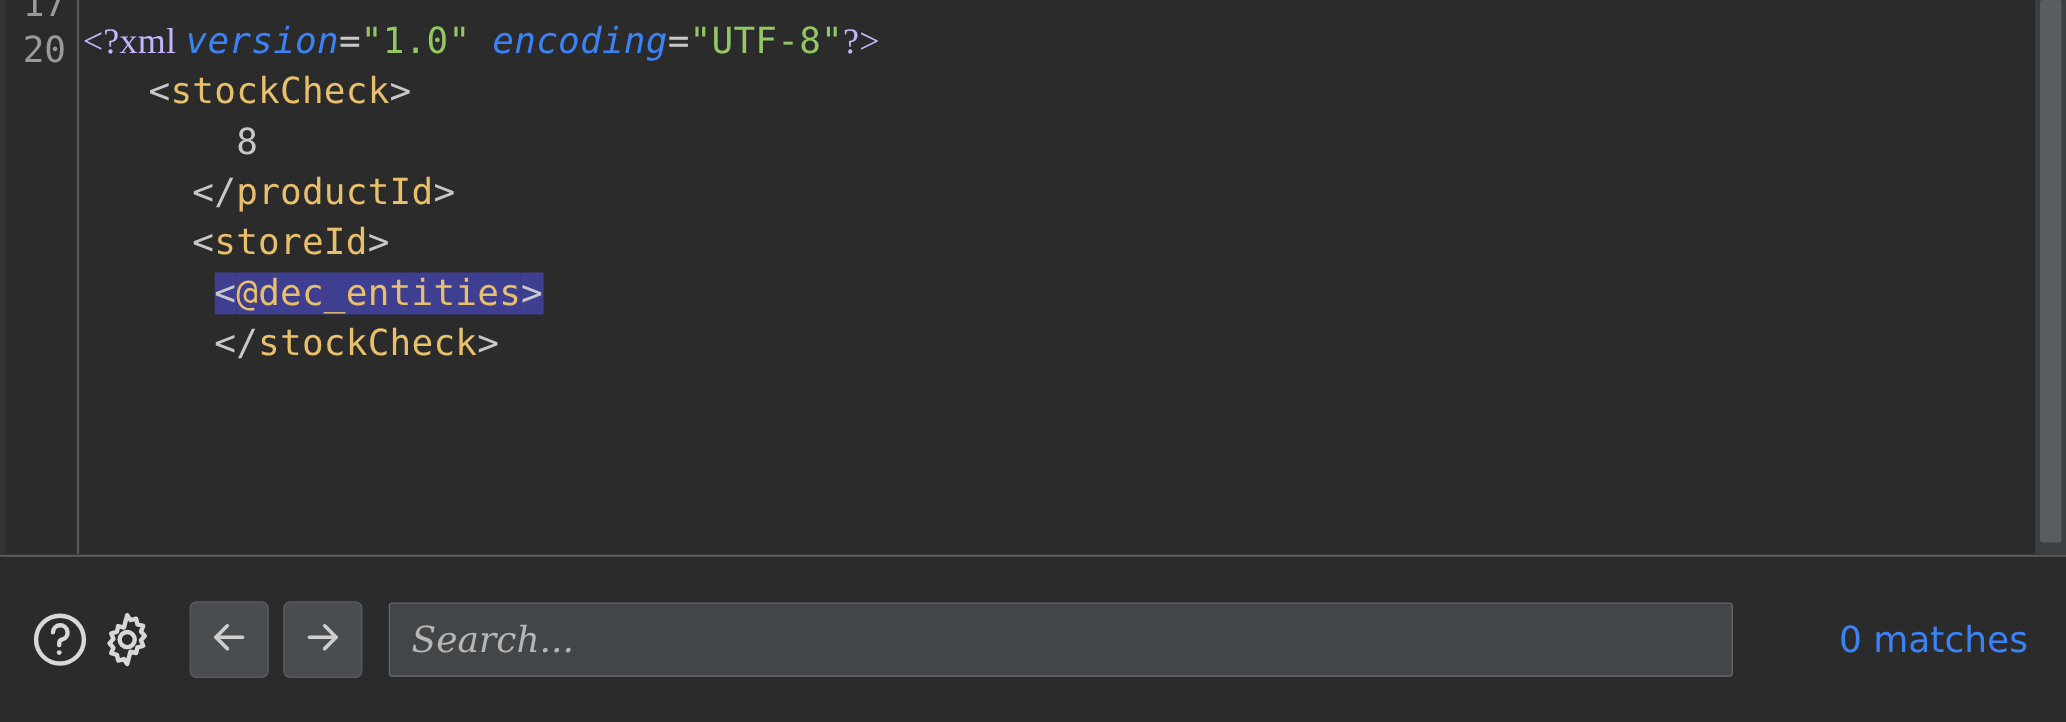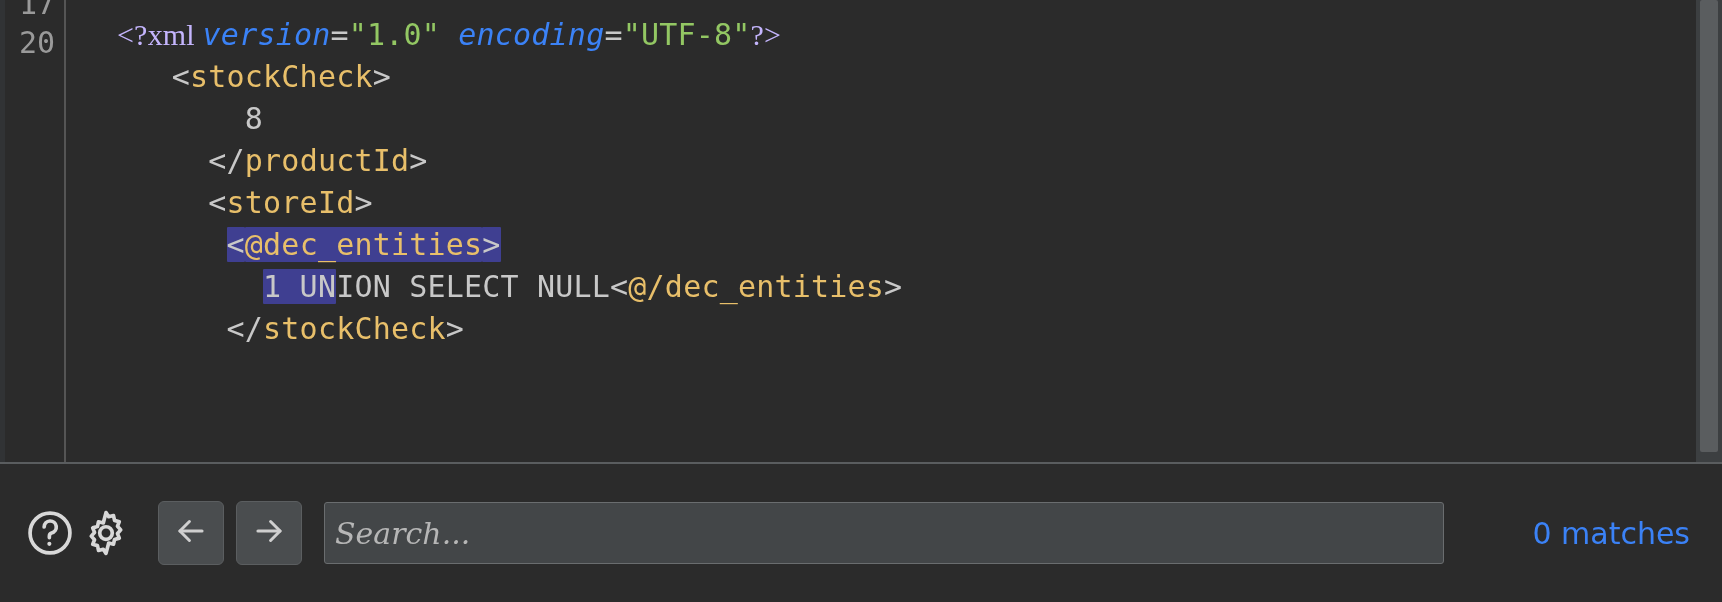--- a/index.html
+++ b/index.html
@@ -24,21 +24,20 @@
   }
 
   
   .editor {
     position: relative;
     flex: 0 0 462px;
     height: 462px;
     background: #2b2b2b;
     overflow: hidden;
     display: flex;
-    gap: 48px;
   }
 
   .gutter {
     width: 66px;
     flex: 0 0 66px;
     background: #2b2b2b;
     border-right: 2px solid #555555;
     box-sizing: border-box;
     padding-top: 0;
     position: relative;
@@ -151,21 +150,21 @@
   .search-wrap {
     margin-left: 22px;
     flex: 0 0 1120px;
     height: 62px;
     background: #434648;
     border: 1px solid #6a6d6f;
     border-radius: 3px;
     box-sizing: border-box;
     display: flex;
     align-items: center;
-    padding-left: 8px;
+    padding-left: 16px;
   }
   .search-input {
     width: 100%;
     height: 100%;
     background: transparent;
     border: none;
     outline: none;
     color: #d6d6d6;
     font-family: "DejaVu Serif", serif;
     font-style: italic;
@@ -199,21 +198,20 @@
       <div class="gutter-num">20</div>
     </div>
 
     <div class="code" id="code-body">
         <div class="code-line first"><span class="tok-pi">&lt;?xml </span><span class="tok-attr">version</span><span class="tok-punct">=</span><span class="tok-val">"1.0"</span><span class="tok-punct"> </span><span class="tok-attr">encoding</span><span class="tok-punct">=</span><span class="tok-val">"UTF-8"</span><span class="tok-pi">?&gt;</span></div>
         <div class="code-line"><span class="tok-punct">   &lt;</span><span class="tok-tag">stockCheck</span><span class="tok-punct">&gt;</span></div>
         <div class="code-line"><span class="tok-text">       8</span></div>
         <div class="code-line"><span class="tok-punct">     &lt;/</span><span class="tok-tag">productId</span><span class="tok-punct">&gt;</span></div>
         <div class="code-line"><span class="tok-punct">     &lt;</span><span class="tok-tag">storeId</span><span class="tok-punct">&gt;</span></div>
         <div class="code-line"><span class="tok-punct">      </span><span class="tok-punct sel">&lt;</span><span class="tok-tag sel">@dec_entities</span><span class="tok-punct sel">&gt;</span></div>
-        <div class="code-line"><span class="tok-punct">        </span><span class="tok-text sel">1 UN</span><span class="tok-text">ION SELECT NULL</span><span class="tok-punct">&lt;</span><span class="tok-tag">@/dec_entities</span><span class="tok-punct">&gt;</span></div>
         <div class="code-line"><span class="tok-punct">      &lt;/</span><span class="tok-tag">stockCheck</span><span class="tok-punct">&gt;</span></div>
       </div>
 
     <div class="vscroll">
       <div class="vscroll-thumb"></div>
     </div>
   </div>
 
   <div class="toolbar">
 

